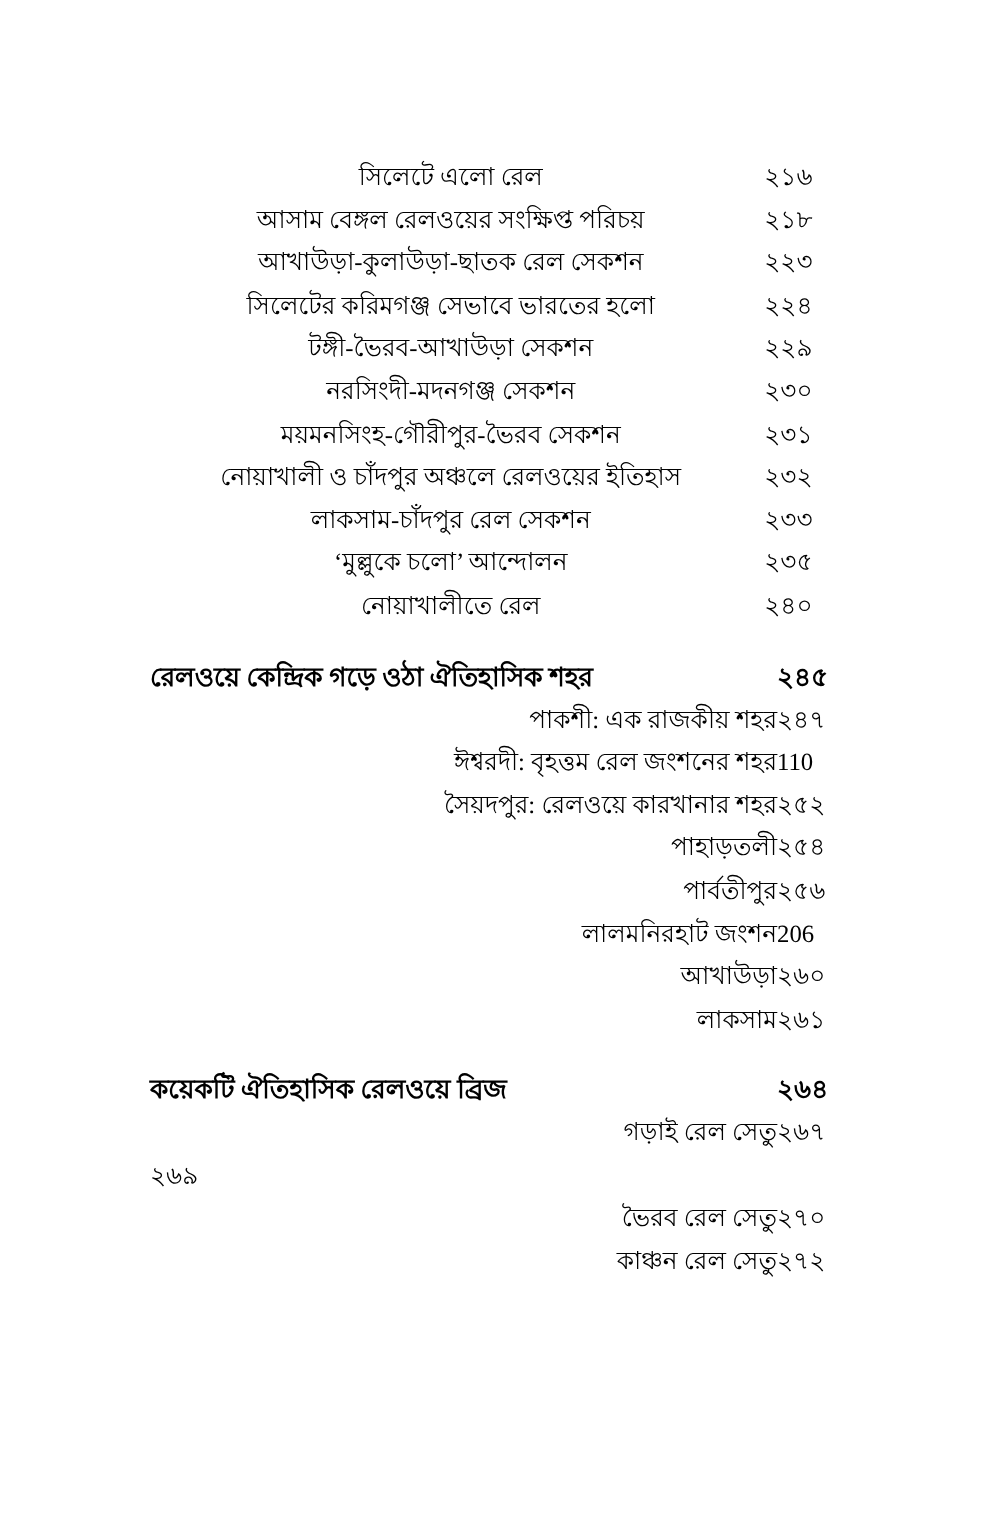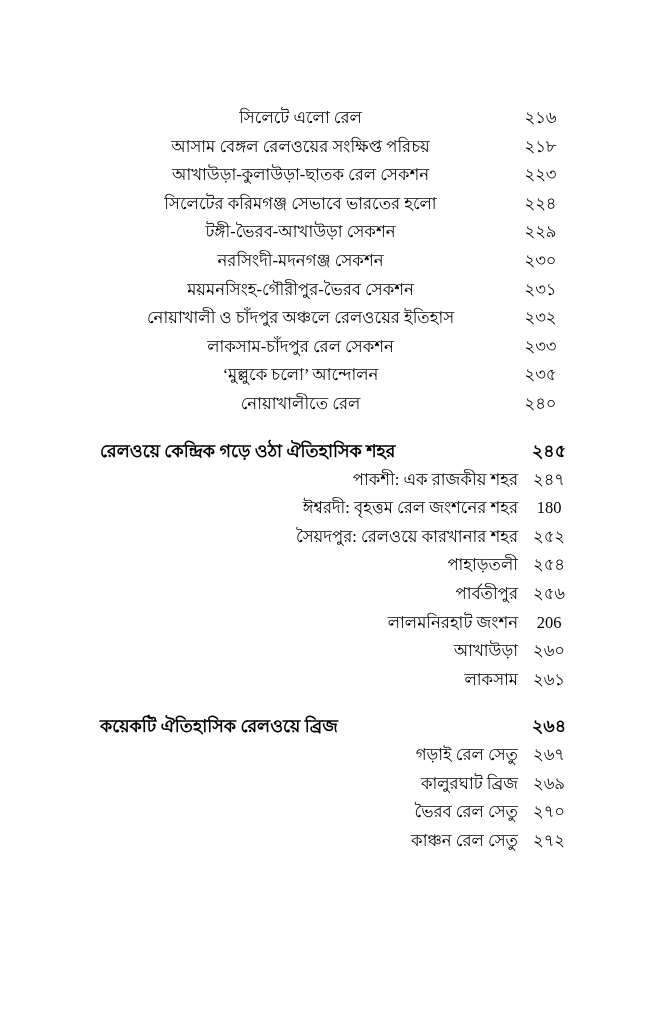--- a/index.html
+++ b/index.html
@@ -58,21 +58,21 @@
     font-size: 16.5px;
     line-height: 28.6px;
     color: #000000;
     white-space: nowrap;
     overflow: visible;
   }
 
   .toc-entry-page {
     flex: 0 0 auto;
     width: 62px;
-    text-align: center;
+    text-align: left;
     font-size: 16.5px;
     line-height: 28.6px;
     color: #000000;
   }
 
   
   .toc-entry.heading {
     margin-top: 17px;
     height: 30px;
   }
@@ -147,21 +147,21 @@
         <div class="toc-entry heading">
           <span class="toc-entry-label">রেলওয়ে কেন্দ্রিক গড়ে ওঠা ঐতিহাসিক শহর</span>
           <span class="toc-entry-page">২৪৫</span>
         </div>
         <div class="toc-entry">
           <span class="toc-entry-label">পাকশী: এক রাজকীয় শহর</span>
           <span class="toc-entry-page">২৪৭</span>
         </div>
         <div class="toc-entry">
           <span class="toc-entry-label">ঈশ্বরদী: বৃহত্তম রেল জংশনের শহর</span>
-          <span class="toc-entry-page">180</span>
+          <span class="toc-entry-page">110</span>
         </div>
         <div class="toc-entry">
           <span class="toc-entry-label">সৈয়দপুর: রেলওয়ে কারখানার শহর</span>
           <span class="toc-entry-page">২৫২</span>
         </div>
         <div class="toc-entry">
           <span class="toc-entry-label">পাহাড়তলী</span>
           <span class="toc-entry-page">২৫৪</span>
         </div>
         <div class="toc-entry">
@@ -184,21 +184,20 @@
       <div class="toc-group flush">
         <div class="toc-entry heading">
           <span class="toc-entry-label">কয়েকটি ঐতিহাসিক রেলওয়ে ব্রিজ</span>
           <span class="toc-entry-page">২৬৪</span>
         </div>
         <div class="toc-entry">
           <span class="toc-entry-label">গড়াই রেল সেতু</span>
           <span class="toc-entry-page">২৬৭</span>
         </div>
         <div class="toc-entry">
-          <span class="toc-entry-label">কালুরঘাট ব্রিজ</span>
           <span class="toc-entry-page">২৬৯</span>
         </div>
         <div class="toc-entry">
           <span class="toc-entry-label">ভৈরব রেল সেতু</span>
           <span class="toc-entry-page">২৭০</span>
         </div>
         <div class="toc-entry">
           <span class="toc-entry-label">কাঞ্চন রেল সেতু</span>
           <span class="toc-entry-page">২৭২</span>
         </div>

